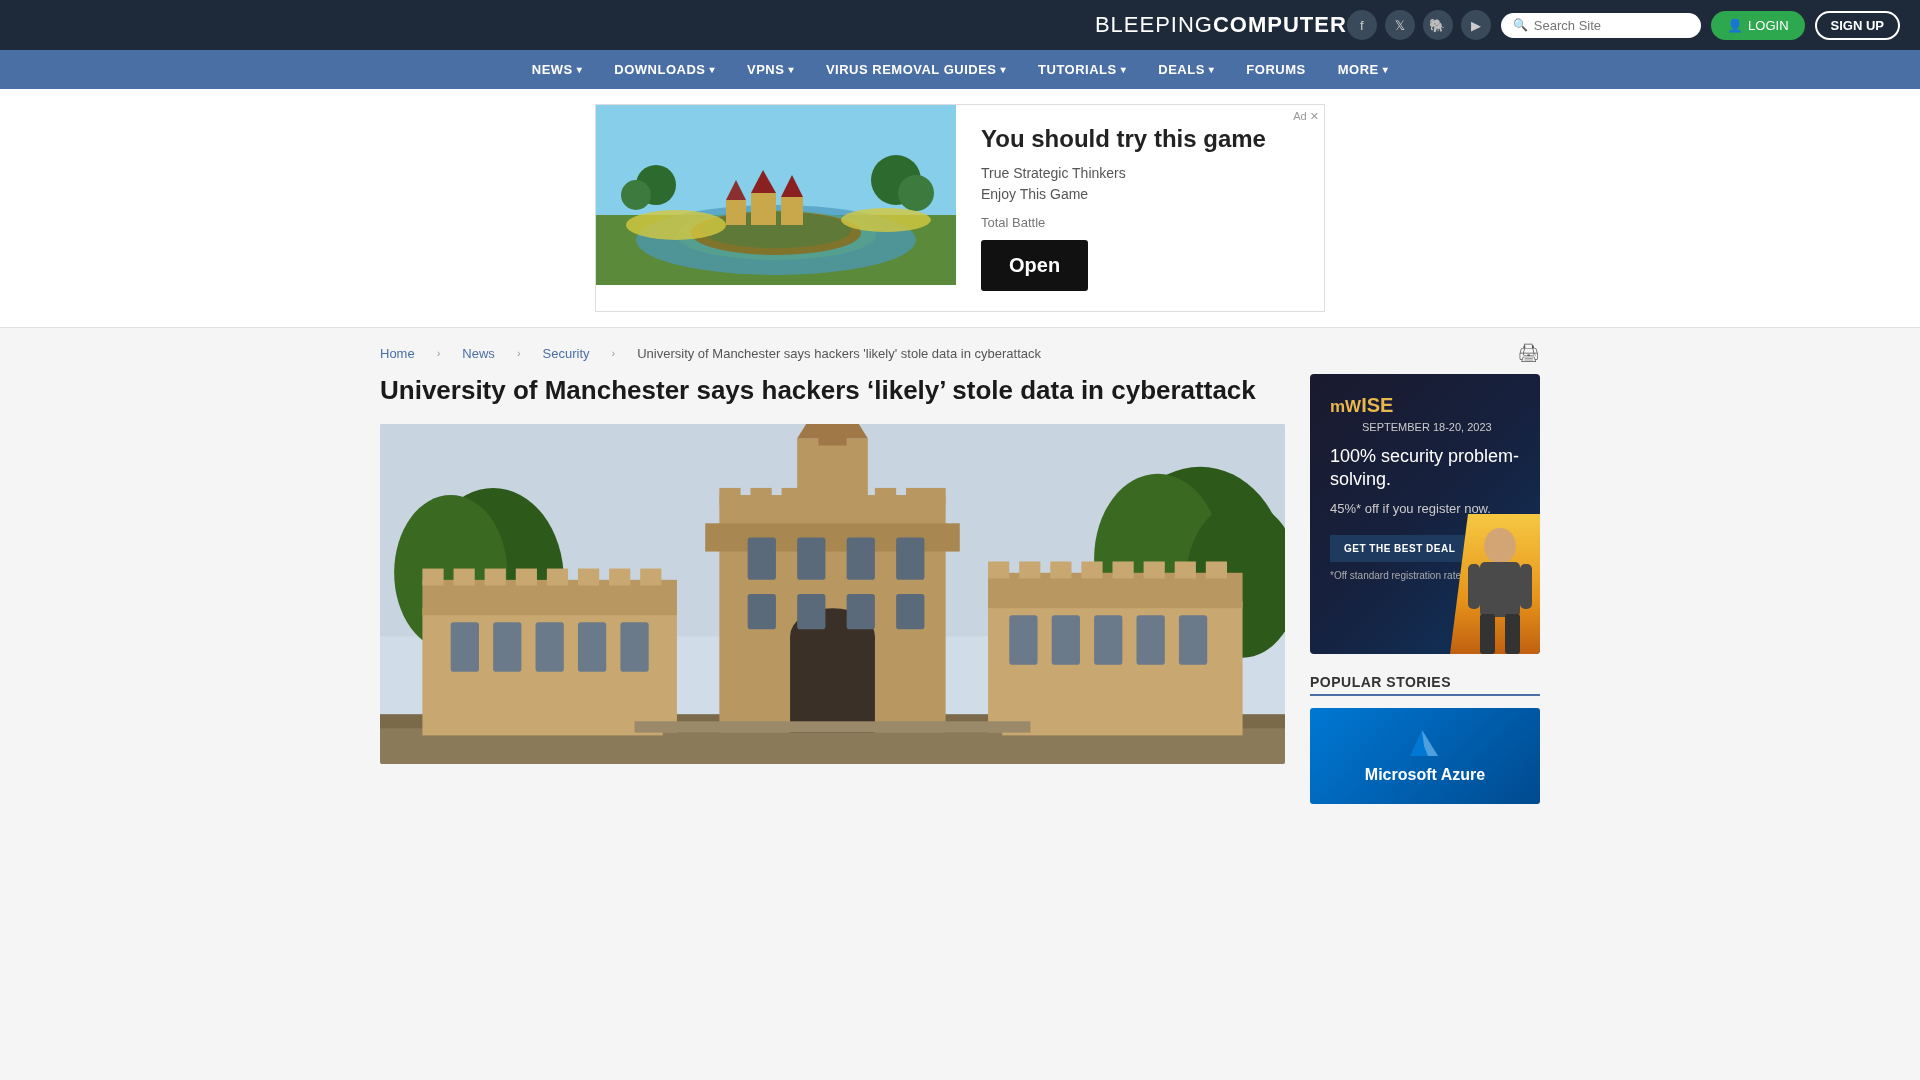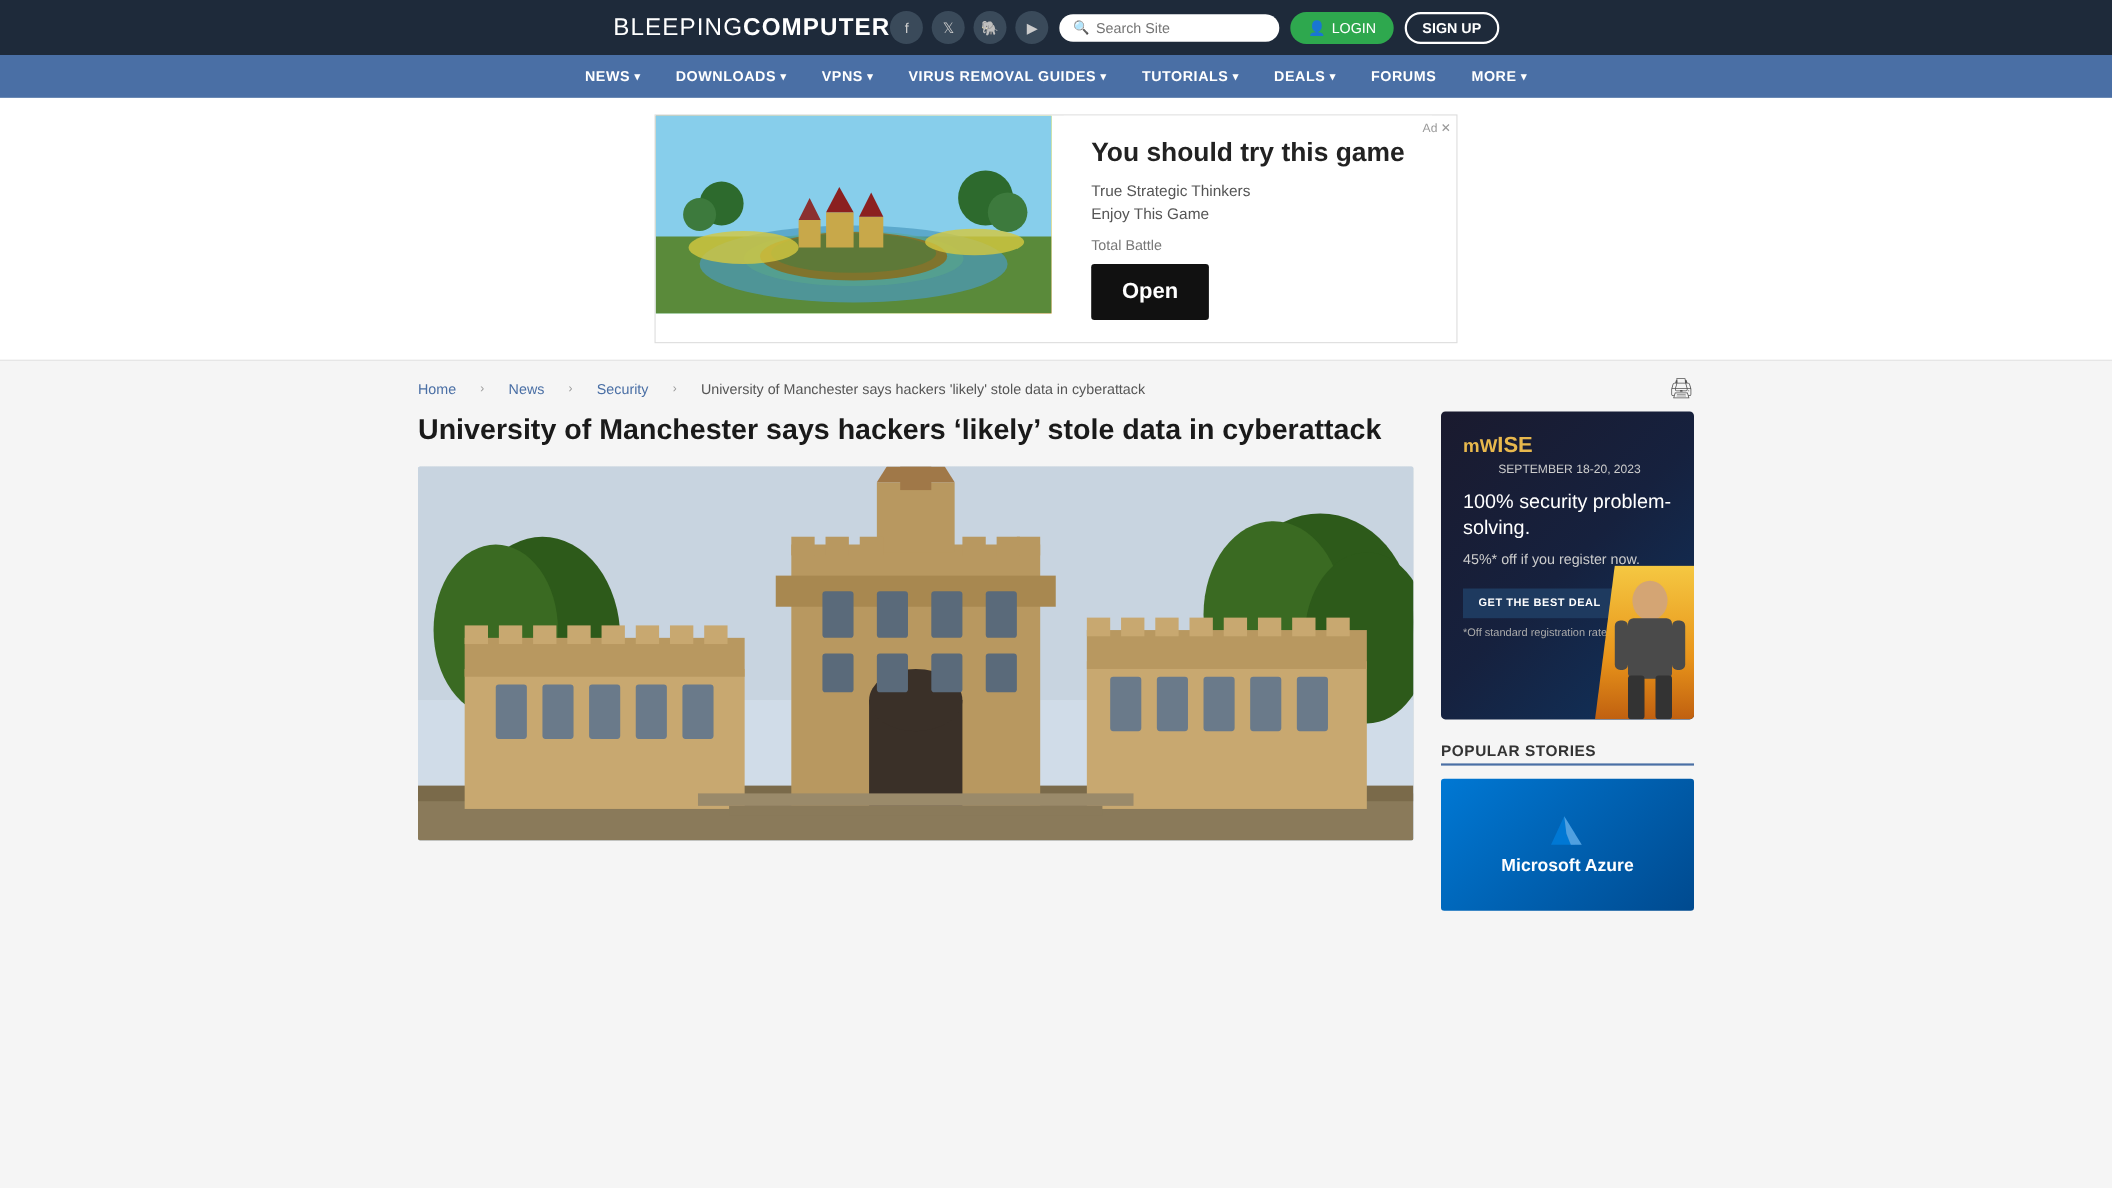--- a/index.html
+++ b/index.html
@@ -4,21 +4,21 @@
   <style>
     * { box-sizing: border-box; margin: 0; padding: 0; }
     body { font-family: Arial, sans-serif; background: #f5f5f5; color: #333; }
 
     
     .header {
       background: #1e2a3a;
       padding: 10px 20px;
       display: flex;
       align-items: center;
-      justify-content: center;
+      justify-content: flex-end;
     }
     .logo {
       color: #fff;
       font-size: 22px;
       font-weight: 400;
       letter-spacing: 1px;
       text-decoration: none;
     }
     .logo strong { font-weight: 700; }
     .header-right {
@@ -114,21 +114,20 @@
       padding: 15px 0;
       border-bottom: 1px solid #e0e0e0;
     }
     .ad-inner {
       display: flex;
       border: 1px solid #ddd;
       overflow: hidden;
       max-width: 730px;
       width: 847px;
       position: relative;
-      gap: 11px;
     }
     .ad-image {
       width: 360px;
       height: 180px;
       background: linear-gradient(135deg, #4a7a4a 0%, #6aaa5a 30%, #88cc66 50%, #c8d860 70%, #f0d040 85%, #e89020 100%);
       flex-shrink: 0;
       position: relative;
       overflow: hidden;
     }
     .ad-content {
@@ -309,21 +308,21 @@
       font-weight: 700;
       color: #333;
       border-bottom: 2px solid #4a6fa5;
       padding-bottom: 4px;
       margin-bottom: 12px;
       text-transform: uppercase;
       letter-spacing: 0.5px;
     }
     .popular-story-img {
       width: 100%;
-      height: 120px;
+      height: 96px;
       background: linear-gradient(135deg, #0078d4 0%, #004a8f 100%);
       border-radius: 3px;
       display: flex;
       align-items: center;
       justify-content: center;
     }
     .azure-logo {
       color: #fff;
       font-size: 16px;
       font-weight: 700;

